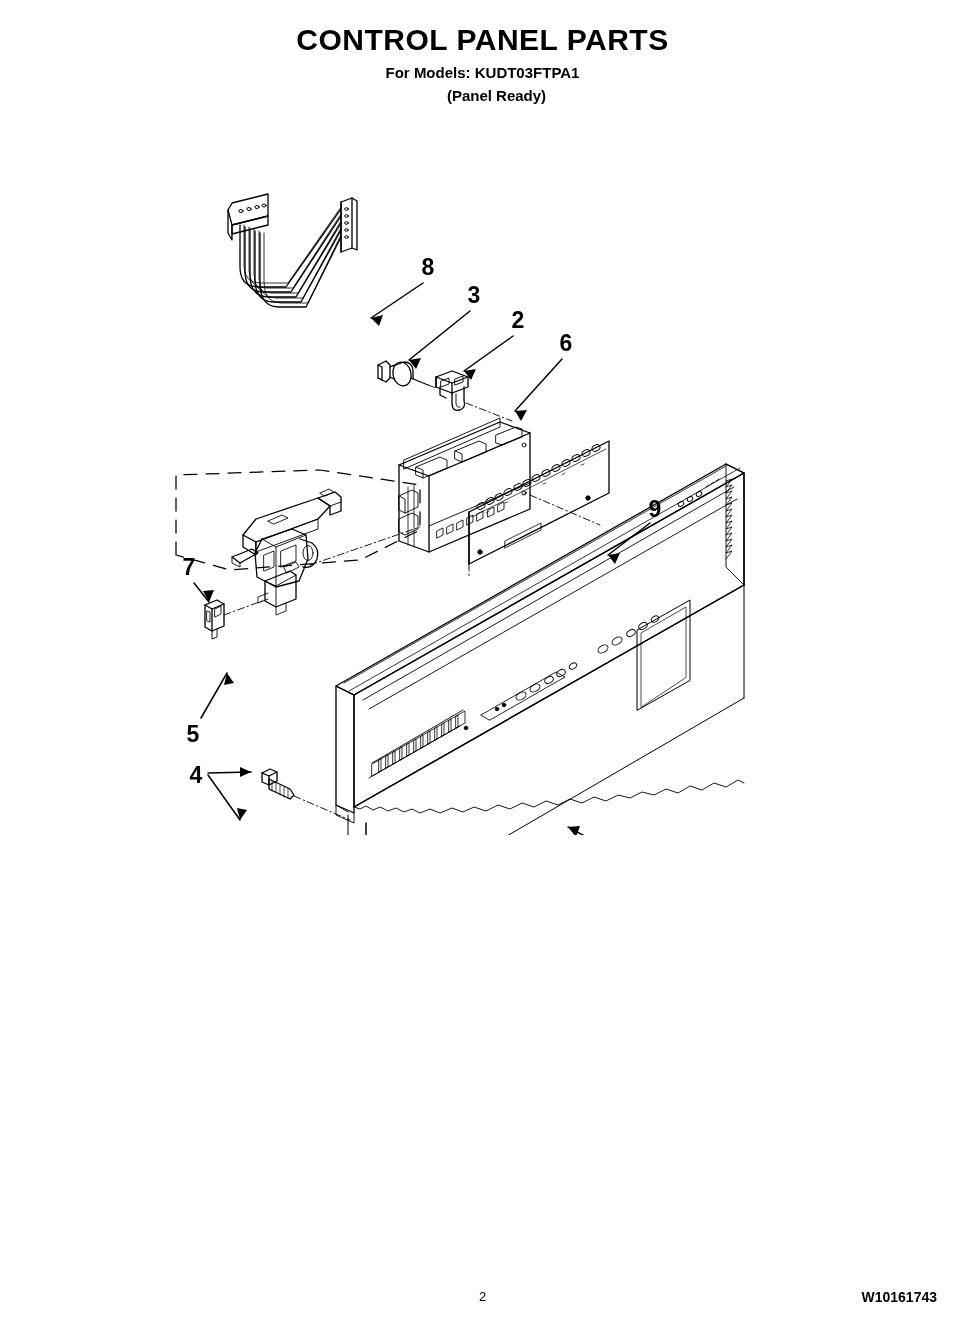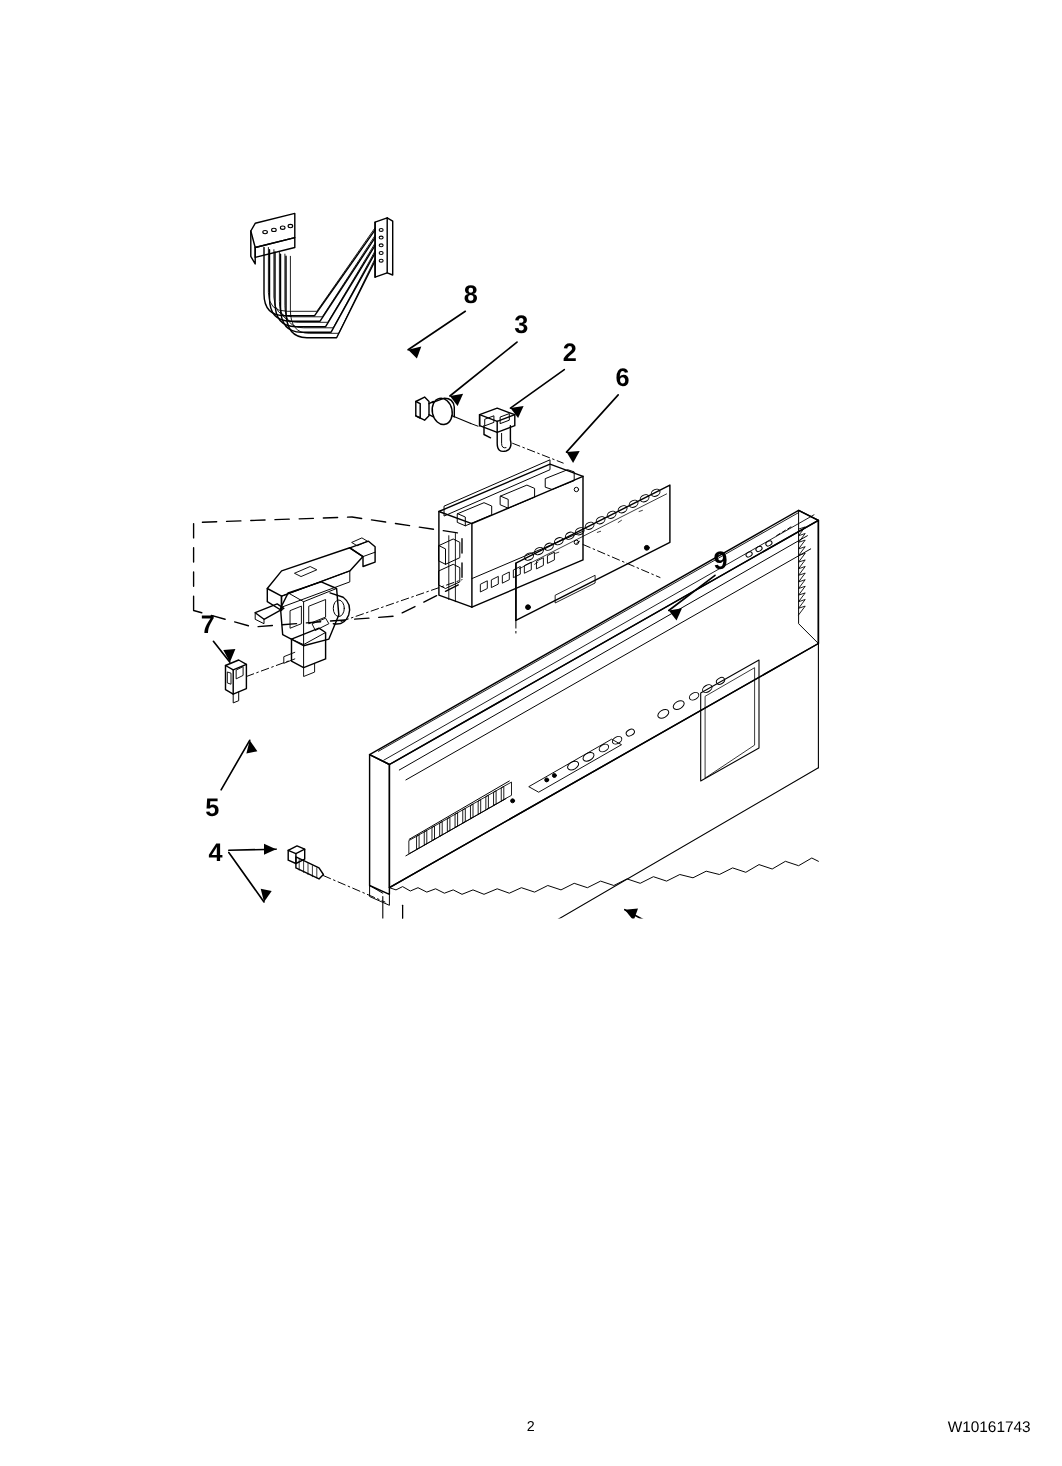--- a/index.html
+++ b/index.html
@@ -79,28 +79,33 @@
     top: 0;
     width: 965px;
     text-align: center;
     font-size: 13px;
   }
   .doc-id {
     position: absolute;
     right: 28px;
     top: 0;
     font-size: 14px;
-    font-weight: normal;
+    font-weight: bold;
   }
 </style>
 </head>
 <body>
 
 <div id="page">
 
+  <div class="header">
+    <div class="title">CONTROL PANEL PARTS</div>
+    <div class="subtitle">For Models: KUDT03FTPA1</div>
+    <div class="subtitle2">(Panel Ready)</div>
+  </div>
 
   <div class="diagram">
     <svg width="965" height="720" viewBox="0 0 965 720" xmlns="http://www.w3.org/2000/svg">
       <g fill="none" stroke="#000" stroke-width="1.3" stroke-linejoin="round" stroke-linecap="round">
 
         <g>
 
           <path d="M228 95 L232 88 L268 79 L268 101 L232 110 Z"></path>
           <path d="M228 95 L228 118 L232 125 L232 110"></path>
           <path d="M232 110 L268 101 L268 110 L232 119 Z"></path>

